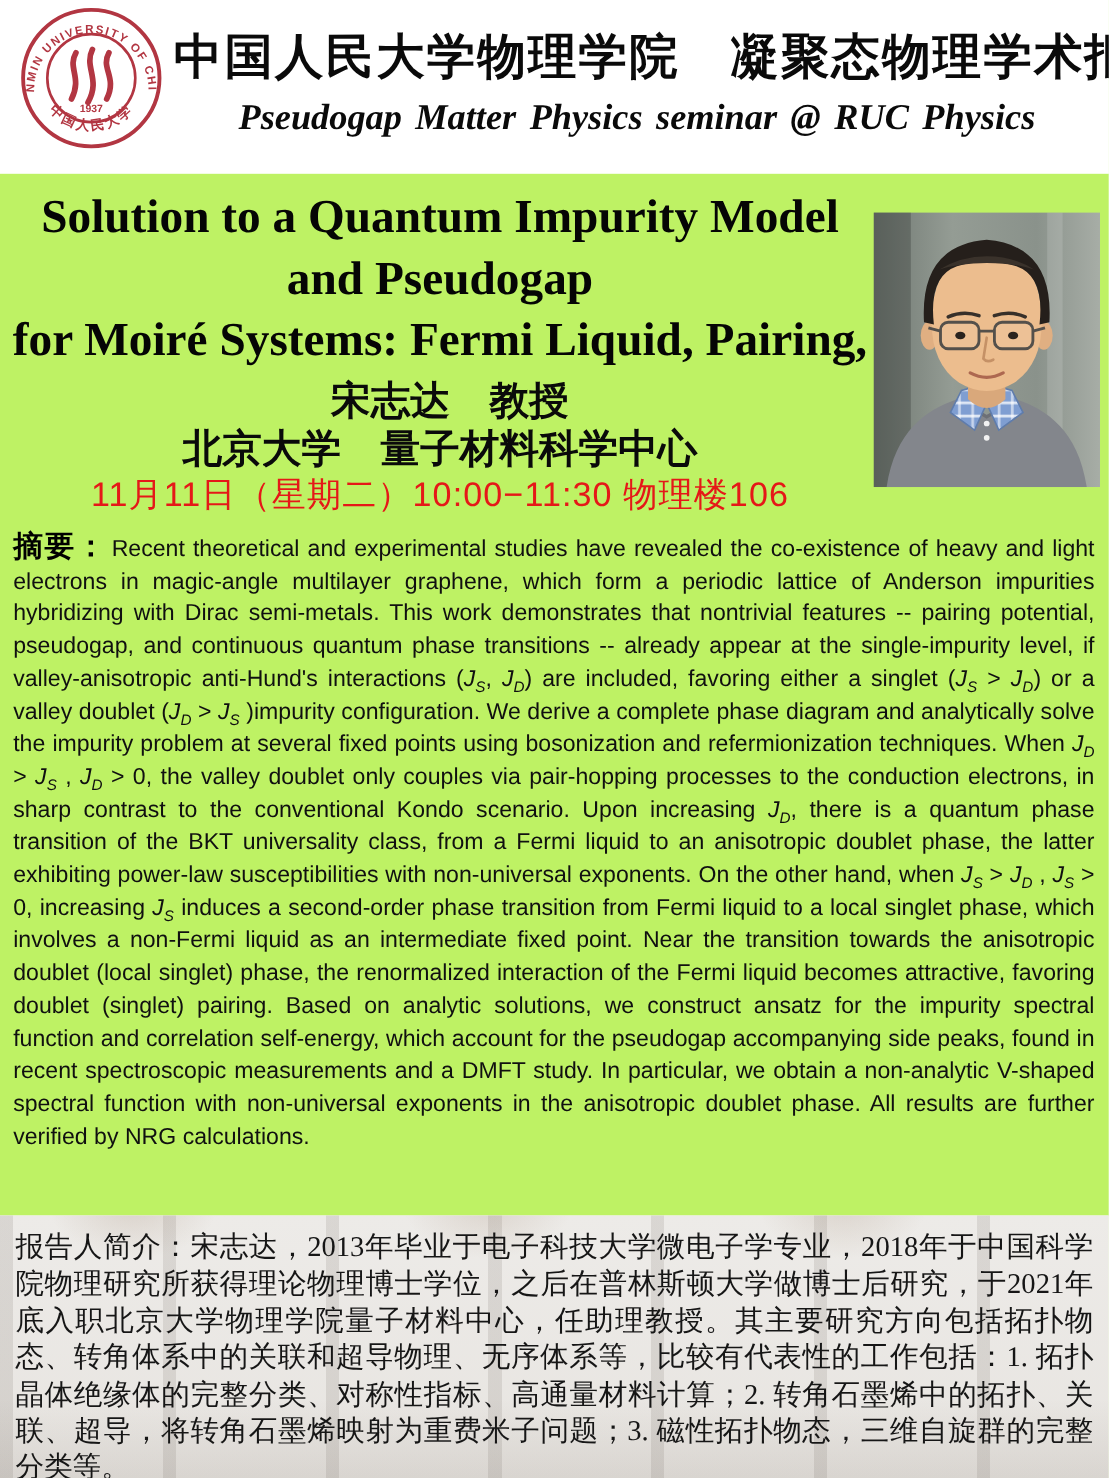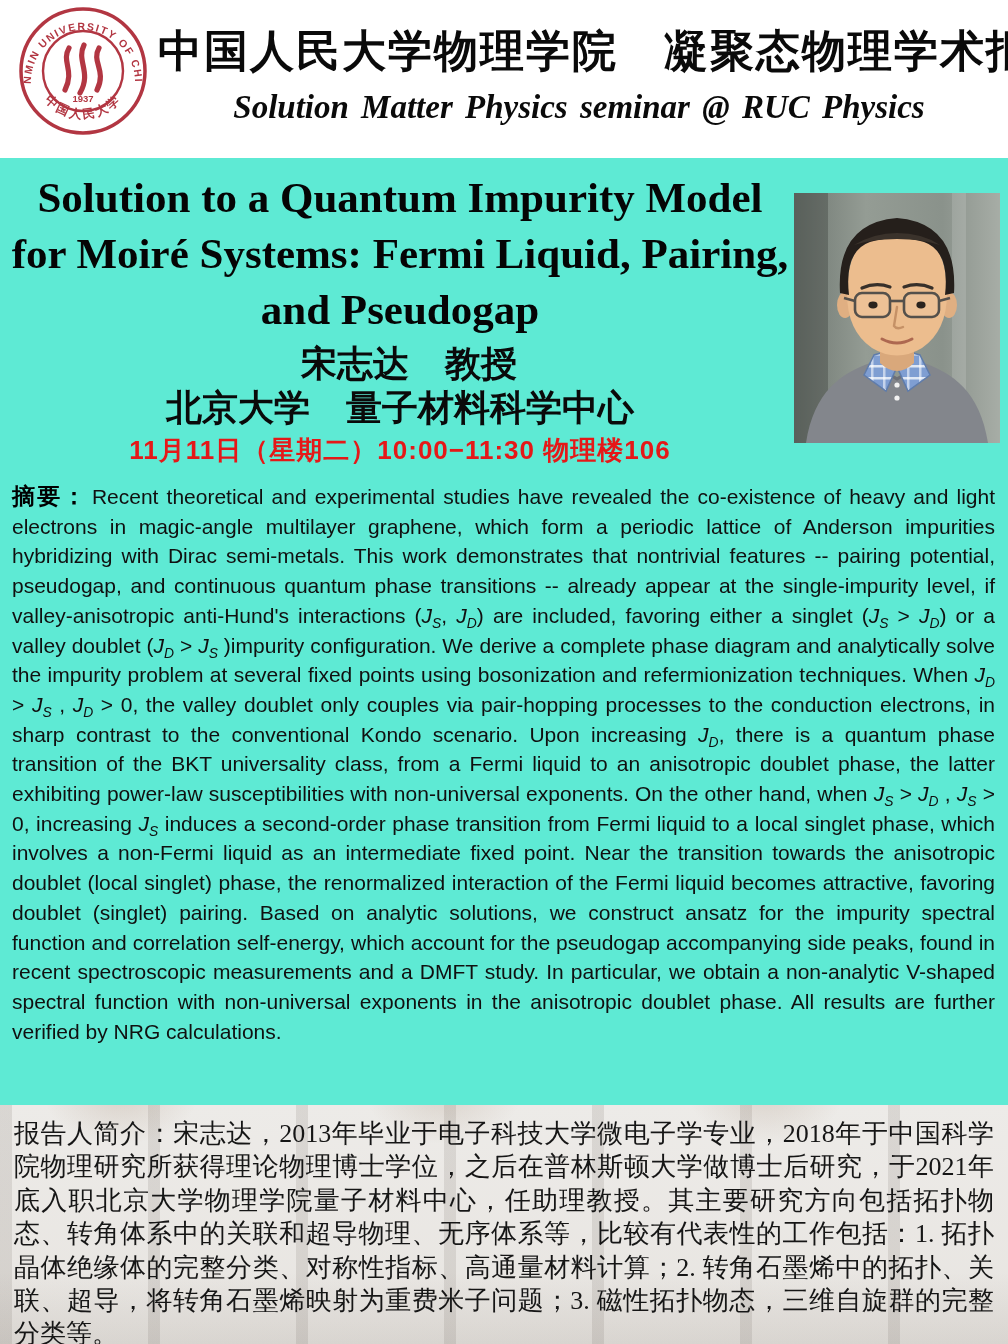--- a/index.html
+++ b/index.html
@@ -17,48 +17,48 @@
   .header-zh{
     margin-top:22px;font-size:44px;font-weight:bold;letter-spacing:2px;color:#0a0a0a;
     font-family:"Liberation Serif","DejaVu Serif",serif;white-space:nowrap;
   }
   .header-en{
     margin-top:8px;font-size:33px;font-weight:bold;font-style:italic;color:#0a0a0a;
     font-family:"Liberation Serif","DejaVu Serif",serif;white-space:nowrap;word-spacing:4px;
   }
 
   
-  .panel{height:947px;background:#5eead4;position:relative;flex:0 0 auto;color:#000;}
+  .panel{height:947px;background:#bef264;position:relative;flex:0 0 auto;color:#000;}
   .center-col{width:800px;padding-top:12px;text-align:center;}
   .title-line{
     font-family:"Liberation Serif","DejaVu Serif",serif;
     font-size:43px;line-height:56px;font-weight:600;letter-spacing:0px;color:#050505;
   }
   .speaker{
     font-size:36px;line-height:44px;font-weight:bold;margin-top:4px;color:#0a0a0a;
     font-family:"Liberation Serif","DejaVu Serif",serif;
     margin-left:18px;
   }
   .affiliation{
     font-size:36px;line-height:44px;font-weight:bold;color:#0a0a0a;
     font-family:"Liberation Serif","DejaVu Serif",serif;
   }
   .datetime{
-    font-size:26px;line-height:36px;font-weight:bold;margin-top:2px;color:#e51818;
+    font-size:31px;line-height:36px;font-weight:normal;margin-top:2px;color:#e51818;
     font-family:"Liberation Sans","DejaVu Sans",sans-serif;letter-spacing:1px;
   }
   .photo-frame{position:absolute;top:35px;right:8px;width:206px;height:250px;overflow:hidden;}
   .photo-frame svg{display:block;}
 
   .abstract{
     margin:14px 13px 0 12px;text-align:justify;
     font-size:21px;line-height:29.7px;color:#101010;
   }
   .abs-label{
-    font-weight:bold;font-size:23px;margin-right:4px;color:#000;
+    font-weight:bold;font-size:27px;margin-right:4px;color:#000;
     font-family:Liberation Sans, sans-serif;
   }
   .mvar{font-family:Liberation Sans, sans-serif;font-style:italic;}
   .mvar sub{font-size:0.66em;line-height:0;font-style:italic;}
 
   
   .bio{
     flex:1 1 auto;box-sizing:border-box;padding:12px 14px 0 14px;position:relative;
     background:
       radial-gradient(ellipse 110px 70px at 12% -4%, rgba(146,118,92,0.22), rgba(0,0,0,0) 70%),
@@ -96,30 +96,30 @@
           <path d="M81,42 C73,56 89,64 79,84"></path>
         </g>
         <text x="65" y="96" text-anchor="middle" font-size="9.5" font-weight="bold" fill="#b23642" font-family="Liberation Sans, sans-serif">1937</text>
         <text font-size="12.5" font-weight="bold" fill="#b23642" letter-spacing="2" font-family="Liberation Serif, serif">
           <textPath href="#arcBottom" startOffset="50%" text-anchor="middle">中国人民大学</textPath>
         </text>
       </svg>
     </div>
     <div class="header-text">
       <div class="header-zh">中国人民大学物理学院　凝聚态物理学术报告</div>
-      <div class="header-en">Solution Matter Physics seminar @ RUC Physics</div>
+      <div class="header-en">Pseudogap Matter Physics seminar @ RUC Physics</div>
     </div>
   </div>
 
   <div class="panel">
 
     <div class="center-col">
       <div class="title-line">Solution to a Quantum Impurity Model</div>
+      <div class="title-line">and Pseudogap</div>
       <div class="title-line">for Moiré Systems: Fermi Liquid, Pairing,</div>
-      <div class="title-line">and Pseudogap</div>
       <div class="speaker">宋志达　教授</div>
       <div class="affiliation">北京大学　量子材料科学中心</div>
       <div class="datetime">11月11日（星期二）10:00−11:30  物理楼106</div>
     </div>
 
     <div class="photo-frame">
       <svg width="206" height="250" viewBox="0 0 206 250" aria-hidden="true">
         <defs>
           <linearGradient id="bgGrad" x1="0" y1="0" x2="1" y2="0">
             <stop offset="0" stop-color="#6f7771"></stop>

